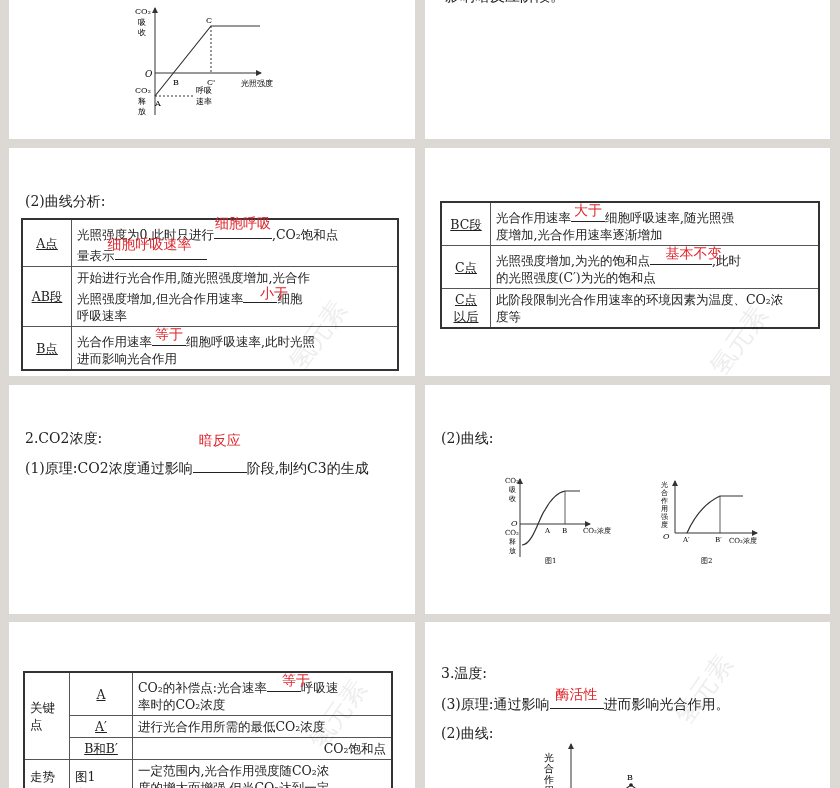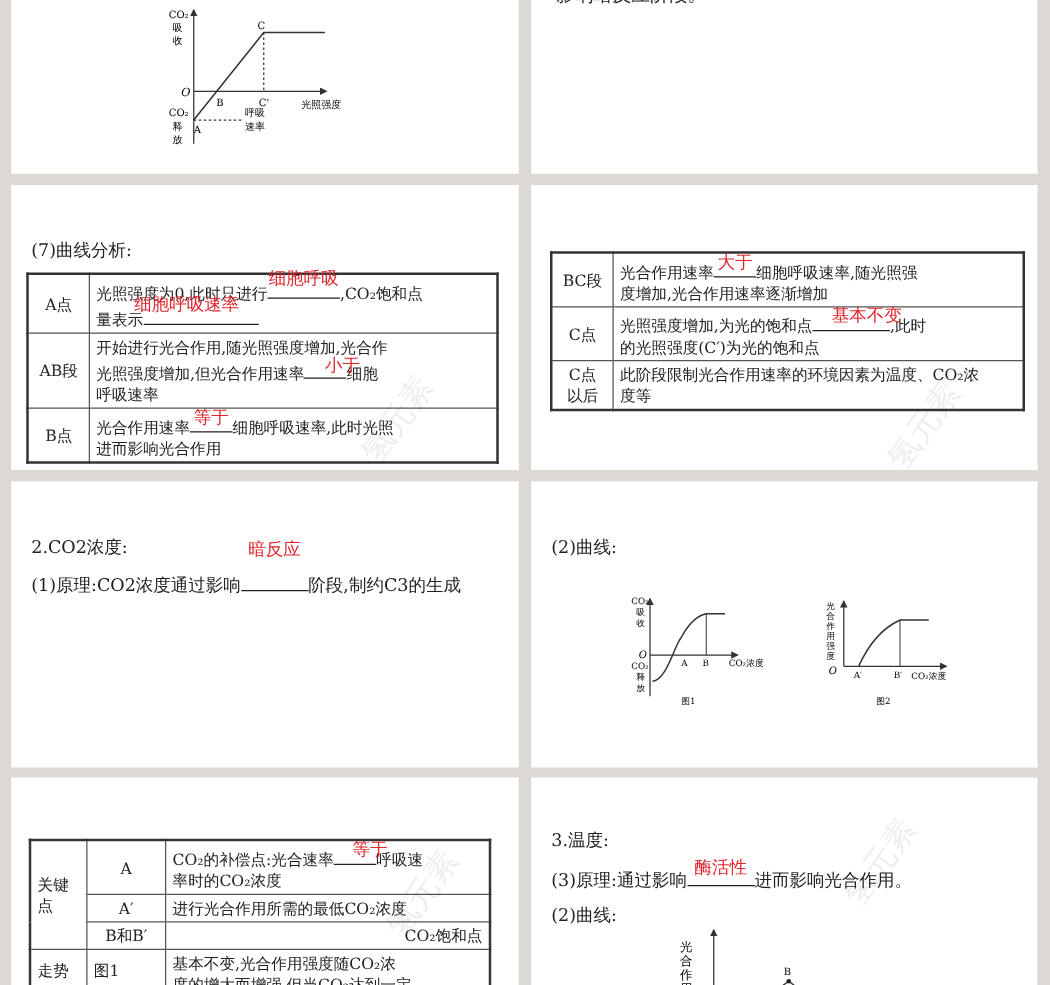--- a/index.html
+++ b/index.html
@@ -20,21 +20,21 @@
   .r3 { top: 385px; height: 229px; }
   .r4 { top: 622px; height: 180px; }
 
   .txt { position: absolute; font-size: 14px; line-height: 22px; white-space: nowrap; }
   .red { color: #e0242b; font-family: "DejaVu Sans", "Liberation Sans", sans-serif; }
   .blank { display: inline-block; border-bottom: 1px solid #222; position: relative; height: 16px; vertical-align: baseline; }
   .blank .ans { position: absolute; left: 50%; transform: translateX(-50%); bottom: 6px; white-space: nowrap; font-size: 14px; }
 
   table.kt { position: absolute; border-collapse: collapse; font-size: 12.5px; line-height: 17px; border: 2px solid #333; }
   table.kt td { border: 1px solid #555; padding: 2px 5px; vertical-align: middle; }
-  table.kt td.h { text-align: center; white-space: nowrap; }
+  table.kt td.h { text-align: center; white-space: nowrap; text-decoration: underline; }
 
   svg text { font-family: "DejaVu Serif", "Liberation Serif", serif; }
   .wm { position: absolute; color: rgba(0,0,0,0.07); font-size: 26px; transform: rotate(-55deg); font-family: "DejaVu Sans", sans-serif; pointer-events: none; }
 </style>
 </head>
 <body>
 
 <div class="panel p-l r1">
   <svg width="406" height="149" style="position:absolute;left:0;top:0">
     <defs>
@@ -62,21 +62,21 @@
     <text x="187" y="103" font-size="8">呼吸</text>
     <text x="187" y="114" font-size="8">速率</text>
   </svg>
 </div>
 
 <div class="panel p-r r1">
   <div class="txt" style="left:20px;top:-5px;font-size:15px">影响暗反应阶段。</div>
 </div>
 
 <div class="panel p-l r2">
-  <div class="txt" style="left:16px;top:42px">(7)曲线分析:</div>
+  <div class="txt" style="left:16px;top:42px">(2)曲线分析:</div>
   <table class="kt" style="left:12px;top:70px;width:378px">
     <tbody>
         <tr style="height:42px">
       <td class="h" style="width:38px">A点</td>
       <td>
         <span>光照强度为0,此时只进行</span><span class="blank" style="width:58px"><span class="ans red">细胞呼吸</span></span><span>,CO₂饱和点</span><br>
         <span>量表示</span><span class="blank" style="width:92px"><span class="ans red" style="left:38%">细胞呼吸速率</span></span>
       </td>
     </tr>
     <tr style="height:56px">
@@ -198,21 +198,21 @@
       <td>进行光合作用所需的最低CO₂浓度</td>
     </tr>
     <tr style="height:20px">
       <td class="h">B和B′</td>
       <td style="text-align:right">CO₂饱和点</td>
     </tr>
     <tr style="height:46px">
       <td style="vertical-align:top;padding-top:8px"><span>走势</span><br><span>分析</span></td>
       <td style="vertical-align:top;padding-top:8px"><span>图1</span><br><span>和图2</span></td>
       <td style="vertical-align:top">
-        <span>基本不变,光合作用强度随CO₂浓</span><br>
+        <span>一定范围内,光合作用强度随CO₂浓</span><br>
         <span>度的增大而增强,但当CO₂达到一定</span>
       </td>
     </tr>
   </tbody>
     </table>
   <div class="wm" style="left:290px;top:75px">氢元素</div>
 </div>
 
 <div class="panel p-r r4">
   <div class="txt" style="left:16px;top:40px">3.温度:</div>

